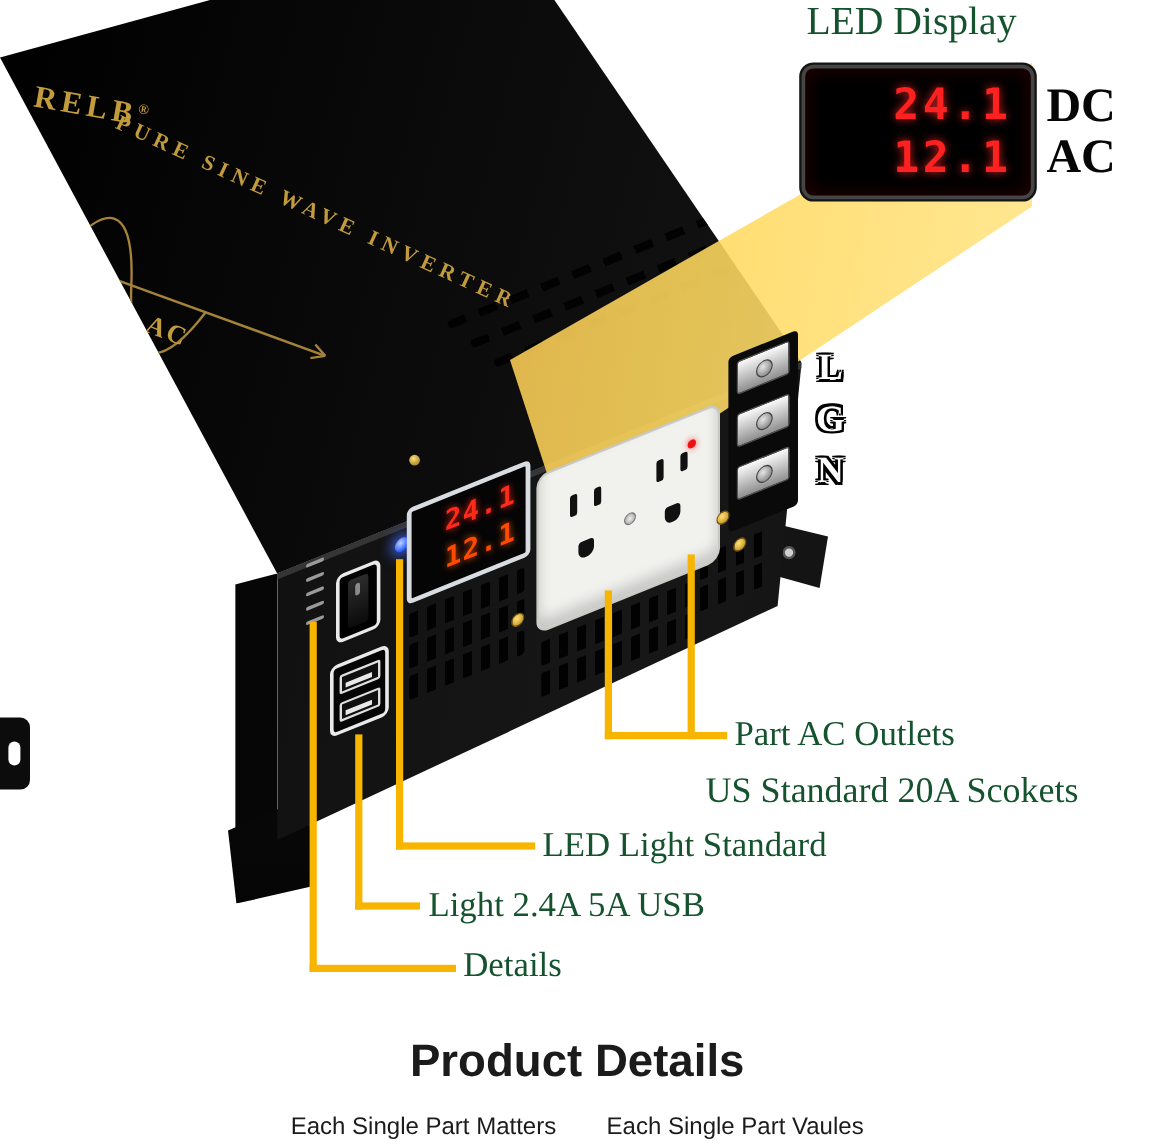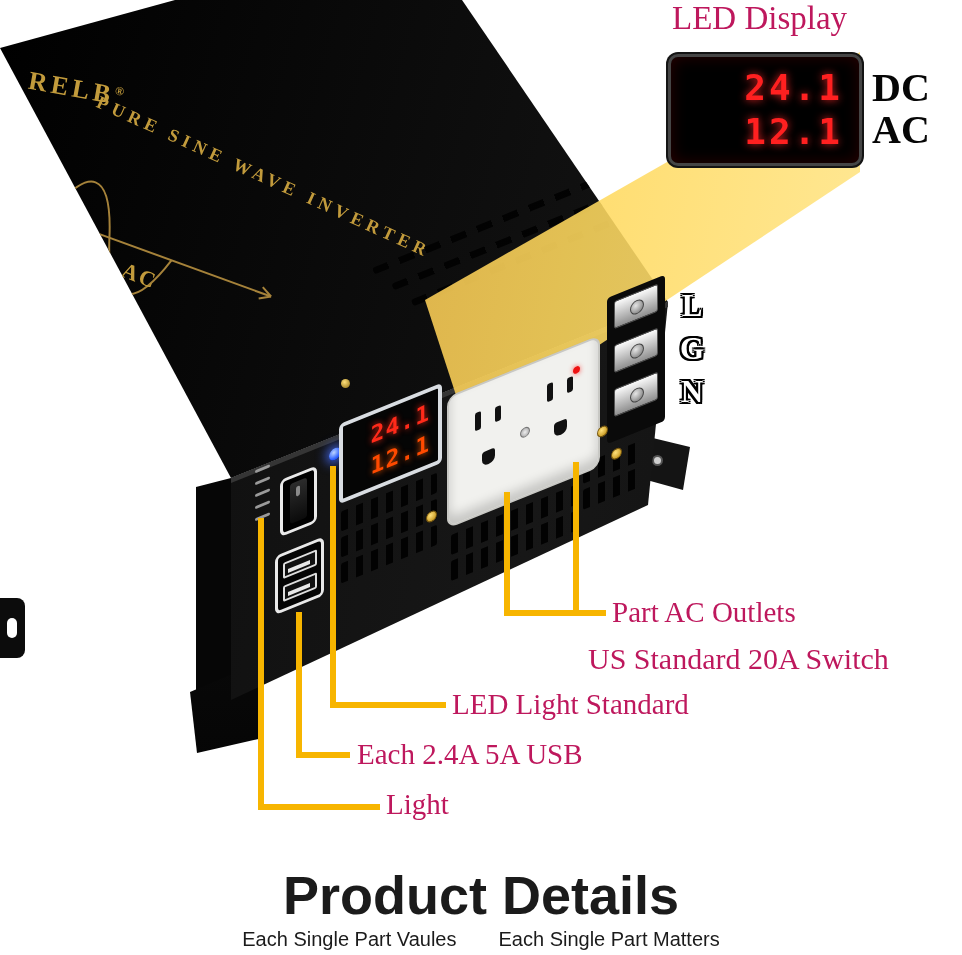--- a/index.html
+++ b/index.html
@@ -96,37 +96,37 @@
   .cl{position:absolute;background:#f7b500;z-index:8}
   .v-out-l{left:504px;top:492px;width:6px;height:124px}
   .v-out-r{left:573px;top:462px;width:6px;height:154px}
   .h-out{left:504px;top:610px;width:102px;height:6px}
   .v-led{left:330px;top:466px;width:6px;height:242px}
   .h-led{left:330px;top:702px;width:116px;height:6px}
   .v-usb{left:296px;top:612px;width:6px;height:146px}
   .h-usb{left:296px;top:752px;width:54px;height:6px}
   .v-sw{left:258px;top:518px;width:6px;height:292px}
   .h-sw{left:258px;top:804px;width:122px;height:6px}
-  .label{position:absolute;font-size:29px;z-index:9;white-space:nowrap;color:#be185d}
+  .label{position:absolute;font-size:29px;z-index:9;white-space:nowrap;color:#14532d}
   .lb-out1{left:612px;top:596px}
   .lb-out2{left:588px;top:642px;font-size:30px}
   .lb-led{left:452px;top:688px}
   .lb-usb{left:357px;top:738px}
   .lb-sw{left:386px;top:788px}
   .lb-title{left:672px;top:0;font-size:33px}
   .lb-hw{left:724px;top:326px;font-size:30px}
   .lb-dc{left:872px;top:64px;font-size:40px;font-weight:bold;color:#060606}
   .lb-ac{left:872px;top:106px;font-size:40px;font-weight:bold;color:#060606}
   .tletter{position:absolute;left:676px;width:32px;text-align:center;font-size:31px;font-weight:bold;color:#fff;z-index:9;
     text-shadow:-2px -2px 0 #000,2px -2px 0 #000,-2px 2px 0 #000,2px 2px 0 #000,0 -2px 0 #000,0 2px 0 #000,-2px 0 0 #000,2px 0 0 #000}
   .t-l{top:288px}.t-g{top:331px}.t-n{top:374px}
 
   
   .pd-title{position:absolute;left:0;right:0;top:864px;text-align:center;font-family:"Liberation Sans",sans-serif;
-    font-weight:bold;font-size:54px;color:#1b1b1b;z-index:9}
+    font-weight:bold;font-size:38px;color:#1b1b1b;z-index:9}
   .pd-sub{position:absolute;left:0;right:0;top:928px;display:flex;justify-content:center;gap:42px;
     font-family:"Liberation Sans",sans-serif;font-size:20px;color:#1b1b1b;z-index:9}
 </style>
 </head>
 <body>
 
 <div class="stage">
 
   <div class="face top-face">
     <div class="brand gold"><span>RELB</span><span class="reg">®</span></div>
@@ -245,24 +245,24 @@
   <div class="cl v-out-r"></div>
   <div class="cl h-out"></div>
   <div class="cl v-led"></div>
   <div class="cl h-led"></div>
   <div class="cl v-usb"></div>
   <div class="cl h-usb"></div>
   <div class="cl v-sw"></div>
   <div class="cl h-sw"></div>
 
   <div class="label lb-out1">Part AC Outlets</div>
-  <div class="label lb-out2">US Standard 20A Switch</div>
+  <div class="label lb-out2">US Standard 20A Scokets</div>
   <div class="label lb-led">LED Light Standard</div>
-  <div class="label lb-usb">Each 2.4A 5A USB</div>
-  <div class="label lb-sw">Light</div>
+  <div class="label lb-usb">Light 2.4A 5A USB</div>
+  <div class="label lb-sw">Details</div>
 
   <div class="pd-title">Product Details</div>
   <div class="pd-sub">
+    <span>Each Single Part Matters</span>
     <span>Each Single Part Vaules</span>
-    <span>Each Single Part Matters</span>
   </div>
 
 </div>
 
 </body></html>

